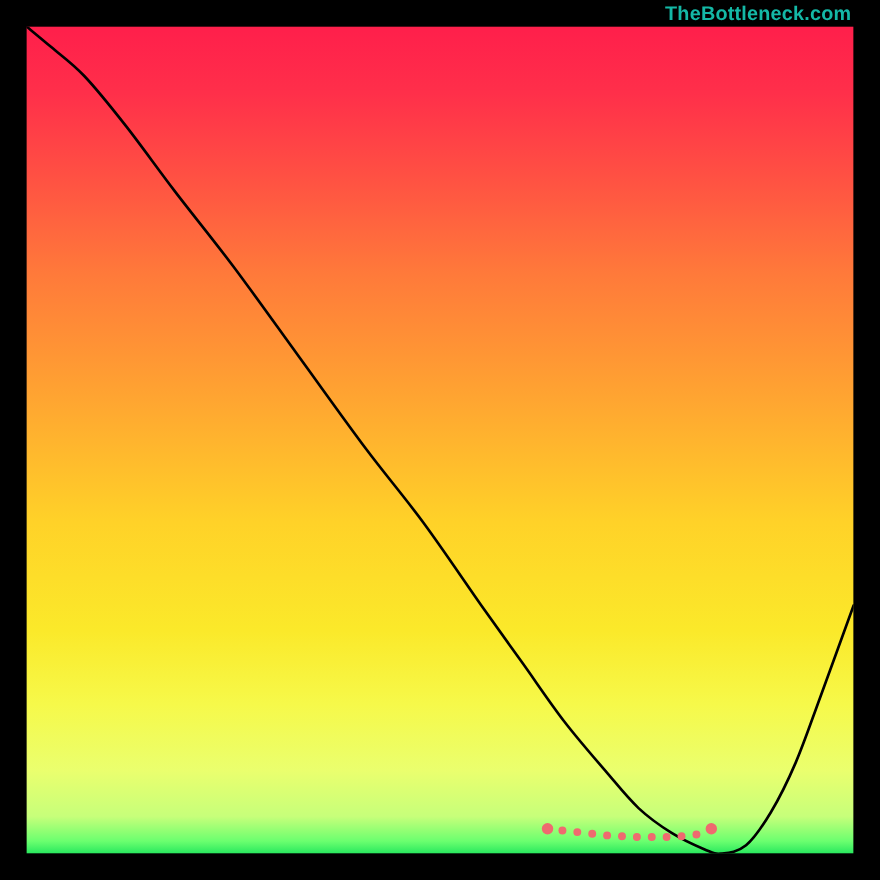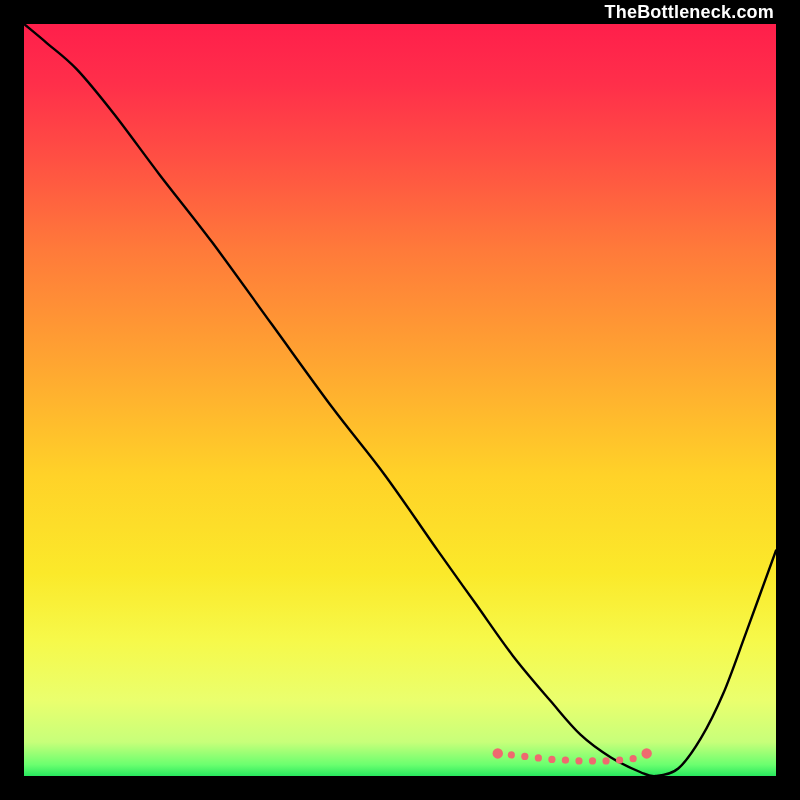--- a/index.html
+++ b/index.html
@@ -16,21 +16,21 @@
     position: absolute;
     left: 0; top: 0; width: 100%; height: 100%;
   }
   .watermark {
     position: absolute;
     top: 2px;
     right: 26px;
     font-family: Arial, Helvetica, sans-serif;
     font-size: 18px;
     font-weight: bold;
-    color: #ffffff;
+    color: #14b8a6;
     letter-spacing: 0.2px;
   }
   .curve-svg {
     position: absolute;
     left: 0; top: 0; width: 100%; height: 100%;
   }
 </style>
 </head>
 <body>
 

